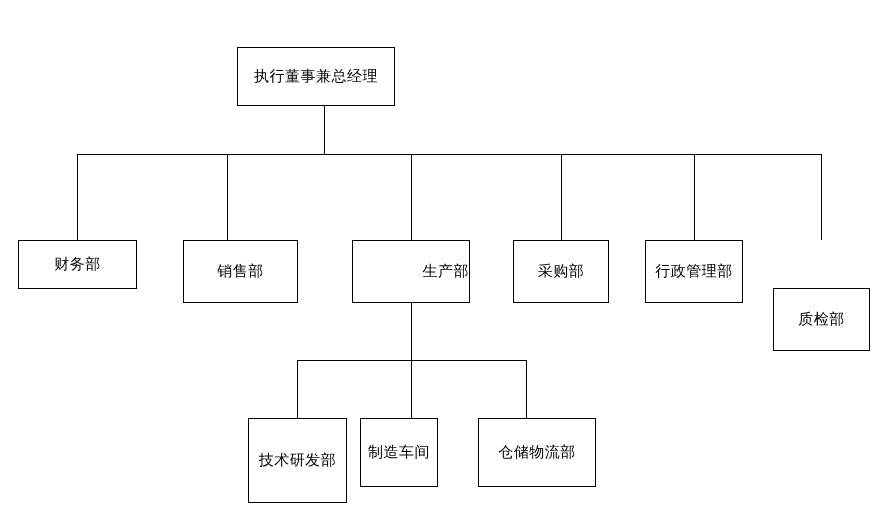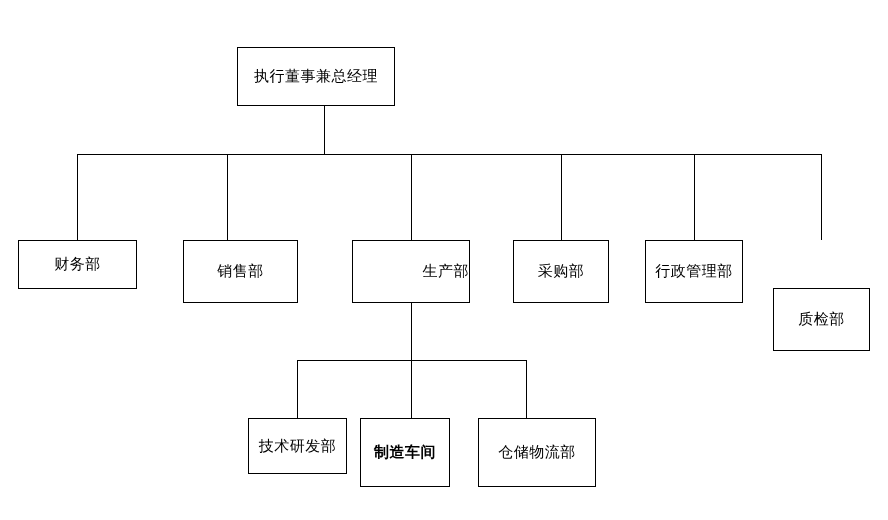--- a/index.html
+++ b/index.html
@@ -79,23 +79,23 @@
       </div>
       <div class="node" style="left: 513px; top: 240px; width: 96px; height: 63px; font-family: Liberation Serif, serif;">
         <span class="node-label">采购部</span>
       </div>
       <div class="node" style="left: 645px; top: 240px; width: 98px; height: 63px;">
         <span class="node-label">行政管理部</span>
       </div>
       <div class="node" style="left: 773px; top: 240px; width: 97px; height: 63px; margin-top: 48px;">
         <span class="node-label">质检部</span>
       </div>
-      <div class="node" style="left: 248px; top: 418px; width: 99px; height: 56px;">
+      <div class="node" style="left: 248px; top: 418px; width: 99px; height: 85px;">
         <span class="node-label">技术研发部</span>
       </div>
-      <div class="node" style="left: 360px; top: 418px; width: 90px; height: 69px; font-weight: bold;">
+      <div class="node" style="left: 360px; top: 418px; width: 78px; height: 69px;">
         <span class="node-label">制造车间</span>
       </div>
       <div class="node" style="left: 478px; top: 418px; width: 118px; height: 69px;">
         <span class="node-label">仓储物流部</span>
       </div>
     </div>
 </div>
 
 </body></html>

